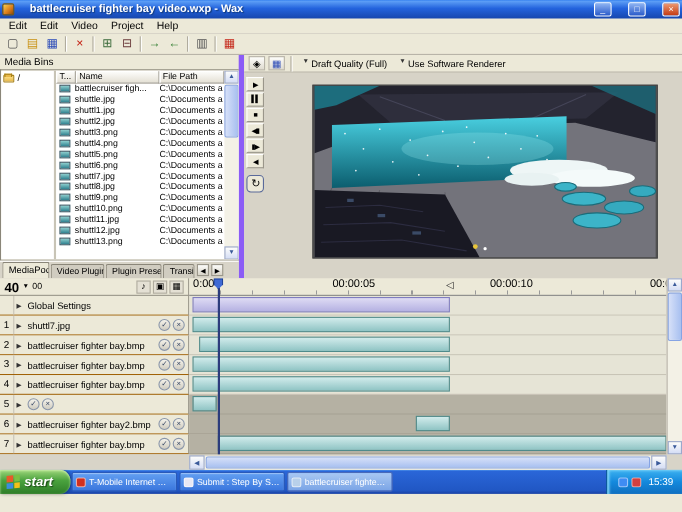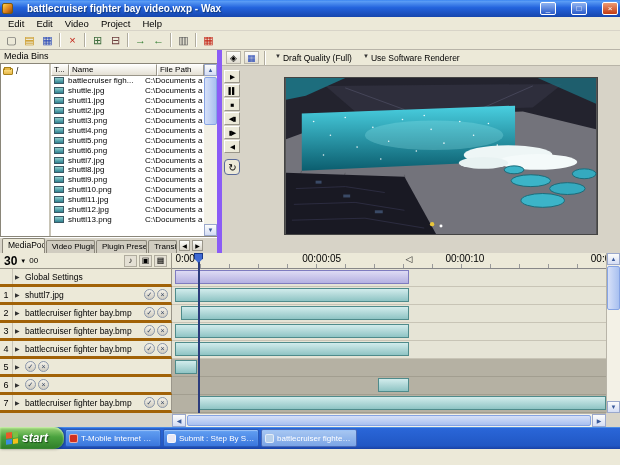--- a/index.html
+++ b/index.html
@@ -29,21 +29,21 @@
   .media-title{height:13px;font-size:9px;padding:1px 4px}
   .media-body{flex:1;display:flex;border:1px solid #8a8679;border-width:1px 0 1px 1px;overflow:hidden}
   .tree{width:50px;background:#fff;border-right:2px solid #c8c4b6;padding:2px}
   .tree-item{display:flex;align-items:center;gap:3px;font-size:8.5px}
   .folder-glyph{width:10px;height:7px;background:linear-gradient(180deg,#ffe38a,#e8b84a);border:1px solid #a8821a;border-radius:1px;position:relative}
   .folder-glyph::before{content:"";position:absolute;top:-2px;left:0;width:5px;height:2px;background:#e8b84a;border:1px solid #a8821a;border-bottom:none}
   .list{flex:1;background:#fff;position:relative;overflow:hidden;padding-right:13px}
   .lhead{display:flex;height:12px}
   .lhead div{background:linear-gradient(180deg,#fdfdfb,#e4e0d4);border:1px solid #fff;border-right-color:#9a968a;border-bottom-color:#9a968a;
     font-size:8px;padding:0 2px;white-space:nowrap;overflow:hidden}
-  .c0{width:18px}.c1{width:88px}.c2{flex:1}
+  .c0{width:18px}.c1{width:76px}.c2{flex:1}
   .mrow{display:flex;height:9.9px;align-items:center;font-size:8px;white-space:nowrap}
   .mic{width:10px;height:7px;margin:0 4px 0 3px;background:linear-gradient(180deg,#8fd0cf,#2e7f8e);border:1px solid #3a5a66;flex:none}
   .mname{width:77px;overflow:hidden}
   .mpath{flex:1;overflow:hidden}
 
   
   .vsb{position:absolute;top:0;right:0;bottom:0;width:13px;background:#f3f1e6}
   .sb-btn{height:12px;width:100%;background:linear-gradient(180deg,#fdfdfb,#d4ddf5);border:1px solid #9aa8cc;color:#3a5a9a;
     font-size:6px;display:flex;align-items:center;justify-content:center}
   .vsb .thumb{position:absolute;left:0;top:13px;width:100%;height:48px;background:linear-gradient(90deg,#d6e0f8,#a8c0f0);border:1px solid #86a4e4;border-radius:2px}
@@ -82,21 +82,21 @@
   .ruler{flex:1;position:relative;background:#ece9d8;border-bottom:1px solid #888;margin-right:14px;overflow:hidden}
   .ruler::after{content:"";position:absolute;left:0;right:0;bottom:0;height:4px;
     background:repeating-linear-gradient(90deg,transparent 0 28px,#999 28px 29px)}
   .rlabel{position:absolute;top:0;font-size:10px;white-space:nowrap}
   .ph-cap{position:absolute;top:0;left:194px;width:9px;height:10px;background:#3f6ad4;border:1px solid #1a3a8a;
     clip-path:polygon(0 0,100% 0,100% 55%,50% 100%,0 55%);z-index:6}
   .flag{position:absolute;top:1px;font-size:9px;color:#222;z-index:5}
   .tl-rows{position:absolute;top:16px;left:0;right:14px;bottom:14px;overflow:hidden}
   .trow{display:flex;height:18px}
   .thead{width:172px;flex:none;display:flex;align-items:center;gap:2px;padding:0 3px 0 0;background:#ece9d8;
-    border-bottom:3px solid #a16207;border-right:1px solid #9a968a}
+    border-bottom:1px solid #a16207;border-right:1px solid #9a968a}
   .tnum{width:13px;font-size:9px;text-align:center;border-right:1px solid #c8c4b6;align-self:stretch;line-height:17px}
   .texp{font-size:6px;color:#333;width:8px}
   .tlabel{flex:1;font-size:8.5px;white-space:nowrap;overflow:hidden}
   .ticon{width:11px;height:11px;flex:none;border-radius:50%;border:1px solid #8a96aa;background:linear-gradient(180deg,#f4f2ea,#d0ccc0);
     font-size:7px;line-height:10px;text-align:center;color:#3a4a66}
   .lane{flex:1;position:relative;background:#e6e4d6;border-bottom:1px solid #c8c4b6;min-width:0}
   .lane.dark{background:#b5b1a3;border-bottom-color:#a29e90}
   .clip{position:absolute;top:1px;bottom:2px;border:1px solid #4f8b8b;background:linear-gradient(180deg,#d2ecec,#8fc4c4)}
   .clip.settings{border-color:#7f7cc0;background:linear-gradient(180deg,#dedbf4,#b5b1e2)}
   .playhead{position:absolute;left:198px;top:8px;bottom:14px;width:2px;background:#2c3c7c;z-index:5}
@@ -383,21 +383,21 @@
             <circle cx="157" cy="150" r="1.5" fill="#ffffff"></circle>
           </svg>
         </div>
       </div>
     </div>
   </div>
 
   <div class="timeline">
     <div class="tl-head">
       <div class="tl-controls">
-        <span class="tl-zoom">30</span>
+        <span class="tl-zoom">40</span>
         <span class="tl-caret">▼</span>
         <span class="tl-sec">00</span>
         <span style="flex:1"></span>
         <span style="display:flex;gap:2px">
             <div class="tlbtn">♪</div>
             <div class="tlbtn">▣</div>
             <div class="tlbtn">▦</div>
           </span>
       </div>
       <div class="ruler">
@@ -475,20 +475,21 @@
             <div class="ticon">×</div>
           </div>
           <div class="lane dark">
             <div class="clip" style="left: 0.7%; width: 5%;"></div>
           </div>
         </div>
         <div class="trow">
           <div class="thead">
             <div class="tnum">6</div>
             <div class="texp">▶</div>
+            <div class="tlabel">battlecruiser fighter bay2.bmp</div>
             <div class="ticon">✓</div>
             <div class="ticon">×</div>
           </div>
           <div class="lane dark">
             <div class="clip" style="left: 47.5%; width: 7%;"></div>
           </div>
         </div>
         <div class="trow">
           <div class="thead">
             <div class="tnum">7</div>
@@ -534,15 +535,22 @@
         </div>
         <div class="task">
           <div class="task-ic" style="background: rgb(232, 232, 244);"></div>
           <div class="task-label">Submit : Step By Step...</div>
         </div>
         <div class="task active">
           <div class="task-ic" style="background: rgb(184, 208, 234);"></div>
           <div class="task-label">battlecruiser fighter b...</div>
         </div>
       </div>
+    <div class="tray">
+      <span style="display:flex;gap:3px">
+          <div class="tray-ic" style="background: rgb(63, 140, 243);"></div>
+          <div class="tray-ic" style="background: rgb(211, 64, 64);"></div>
+        </span>
+      <span class="tray-time">15:39</span>
+    </div>
   </div>
 
 </div>
 
 </body></html>

